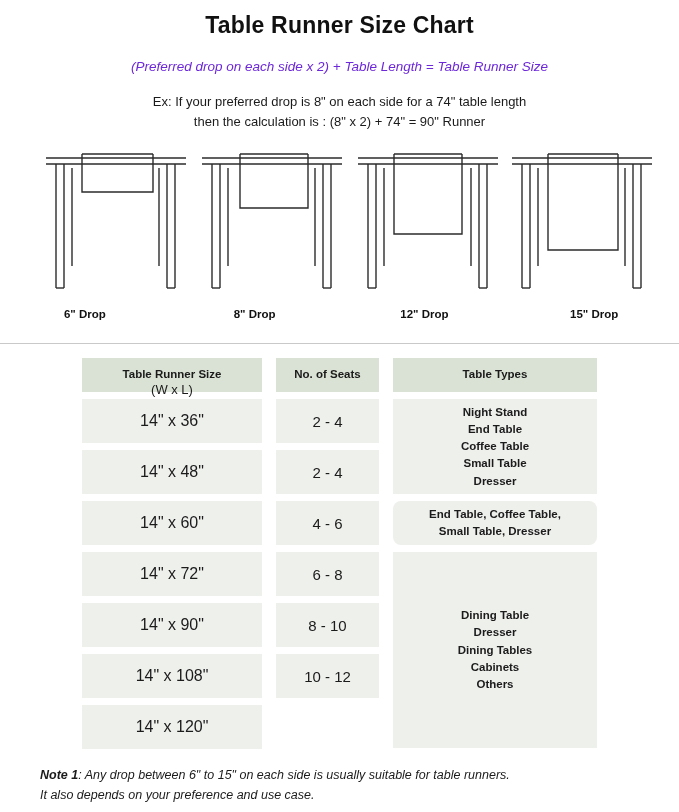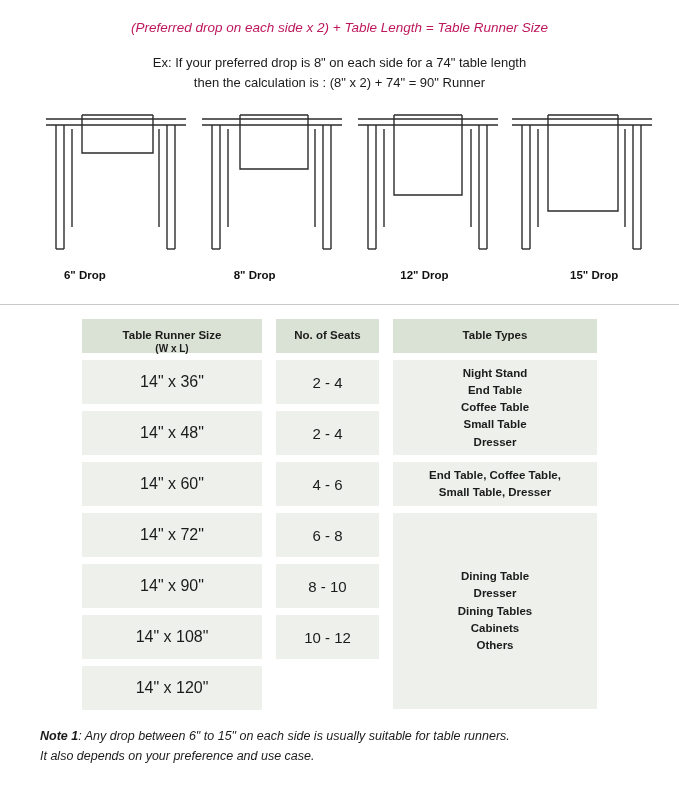--- a/index.html
+++ b/index.html
@@ -31,21 +31,21 @@
     padding-top: 6px;
     color: #111111;
   }
 
   
   .formula {
     text-align: center;
     font-style: italic;
     font-size: 13.5px;
     margin-top: 20px;
-    color: #be185d;
+    color: #6d28d9;
   }
   .example {
     text-align: center;
     font-size: 13px;
     margin-top: 18px;
     line-height: 1.55;
     color: #1b1b1b;
   }
 
   
@@ -100,22 +100,22 @@
     color: #1b1b1b;
     padding: 9px 4px 8px 4px;
     height: 34px;
     display: flex;
     flex-direction: column;
     align-items: center;
     justify-content: space-between;
     line-height: 1.25;
   }
   .head-sub {
-    font-size: 10px;
-    font-weight: bold;
+    font-size: 13px;
+    font-weight: normal;
   }
 
   .cell {
     background: #eef0ec;
     margin-top: 7px;
     height: 44px;
     display: flex;
     align-items: center;
     justify-content: center;
     font-size: 16px;
@@ -133,21 +133,21 @@
     align-items: center;
     justify-content: center;
     text-align: center;
     font-size: 11.5px;
     font-weight: bold;
     line-height: 1.5;
     color: #1b1b1b;
     padding: 0;
   }
   .tb1 { height: 95px; }
-  .tb2 { height: 44px; }
+  .tb2 { height: 44px; border-radius: 8px; }
   .tb3 { height: 196px; }
 
   
   .notes {
     text-align: left;
     margin-top: 16px;
     padding: 0 40px;
   }
   .note {
     font-size: 12.5px;
@@ -157,20 +157,21 @@
   }
   .note b {
     font-weight: bold;
   }
 </style>
 </head>
 <body>
 
 <div class="page">
 
+  <div class="title">Table Runner Size Chart</div>
 
   <div class="formula">(Preferred drop on each side x 2) + Table Length = Table Runner Size</div>
 
   <div class="example">
     <div>Ex: If your preferred drop is 8" on each side for a 74" table length</div>
     <div>then the calculation is : (8" x 2) + 74" = 90" Runner</div>
   </div>
 
   <div class="diagrams">
     <svg class="diagram-svg" width="655" height="160" viewBox="0 0 655 160">

